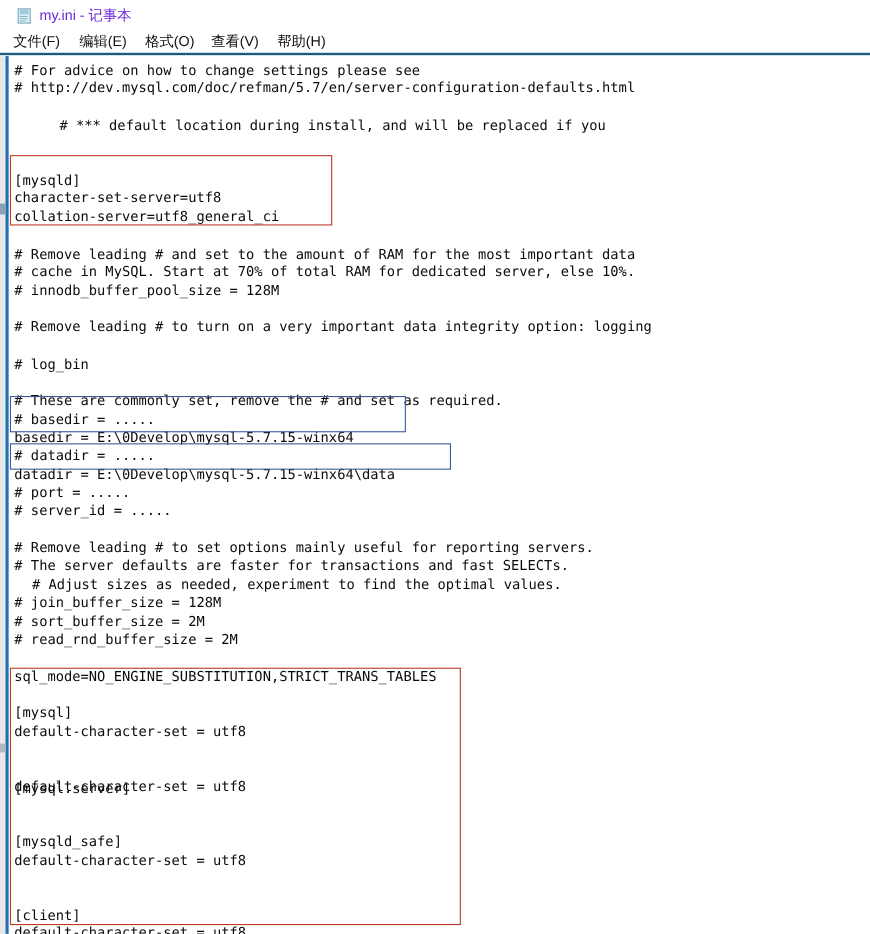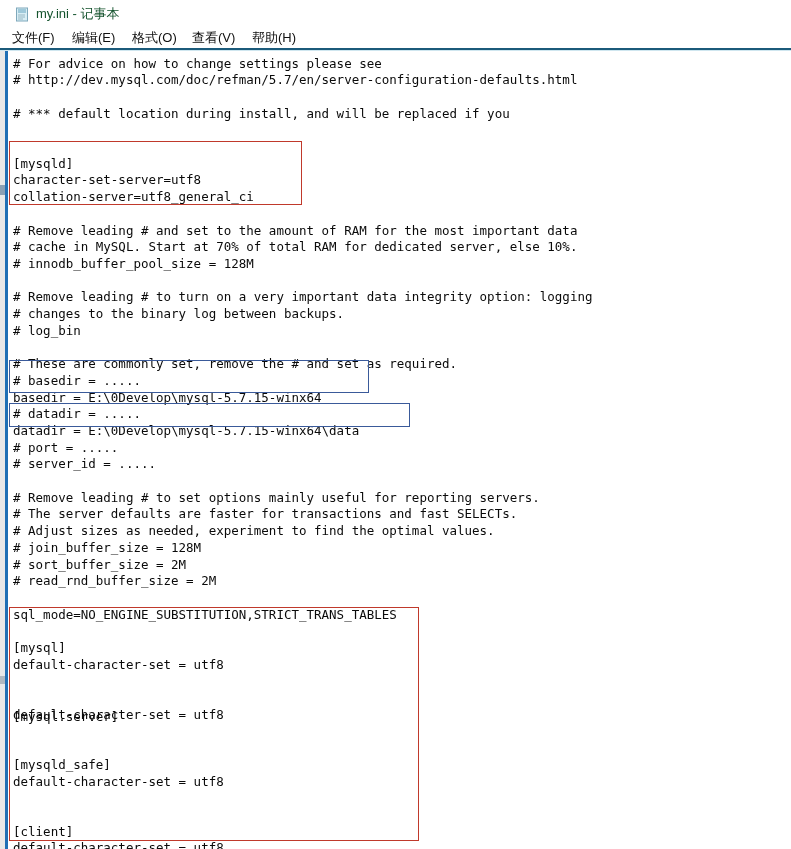--- a/index.html
+++ b/index.html
@@ -18,21 +18,21 @@
   
   .titlebar{
     position:absolute;left:0;top:0;width:791px;height:28px;
     background:#ffffff;
   }
   .title-icon{
     position:absolute;left:15px;top:7px;width:15px;height:15px;
   }
   .title-text{
     position:absolute;left:36px;top:5px;
-    font-size:13px;color:#14532d;
+    font-size:13px;color:#6d28d9;
     font-family:"Liberation Sans", sans-serif;
     white-space:nowrap;
   }
 
   
   .menubar{
     position:absolute;left:0;top:28px;width:791px;height:20px;
     background:#ffffff;
   }
   .menu-item{
@@ -132,45 +132,44 @@
   <div class="menu-sep2"></div>
 
   <div class="left-strip"></div>
   <div class="left-blue"></div>
   <div class="left-tick"></div>
   <div class="left-tick2"></div>
 
   <div class="textarea" id="editor-text">
       <div class="line" style="top: 4.5px;"># For advice on how to change settings please see</div>
       <div class="line" style="top: 21.2px;"># http://dev.mysql.com/doc/refman/5.7/en/server-configuration-defaults.html</div>
-      <div class="line" style="top: 54.6px;"># *** default location during install, and will be replaced if you</div>
+      <div class="line" style="top: 54.6px; margin-left: 41px;"># *** default location during install, and will be replaced if you</div>
       <div class="line" style="top: 88px;"></div>
       <div class="line" style="top: 104.7px;">[mysqld]</div>
       <div class="line" style="top: 121.4px;">character-set-server=utf8</div>
       <div class="line" style="top: 138.1px;">collation-server=utf8_general_ci</div>
       <div class="line" style="top: 154.8px;"></div>
       <div class="line" style="top: 171.5px;"># Remove leading # and set to the amount of RAM for the most important data</div>
       <div class="line" style="top: 188.2px;"># cache in MySQL. Start at 70% of total RAM for dedicated server, else 10%.</div>
       <div class="line" style="top: 204.9px;"># innodb_buffer_pool_size = 128M</div>
       <div class="line" style="top: 221.6px;"></div>
       <div class="line" style="top: 238.3px;"># Remove leading # to turn on a very important data integrity option: logging</div>
-      <div class="line" style="top: 255px;"># changes to the binary log between backups.</div>
       <div class="line" style="top: 271.7px;"># log_bin</div>
       <div class="line" style="top: 288.4px;"></div>
       <div class="line" style="top: 305.1px;"># These are commonly set, remove the # and set as required.</div>
       <div class="line" style="top: 321.8px;"># basedir = .....</div>
       <div class="line" style="top: 338.5px;">basedir = E:\0Develop\mysql-5.7.15-winx64</div>
       <div class="line" style="top: 355.2px;"># datadir = .....</div>
       <div class="line" style="top: 371.9px;">datadir = E:\0Develop\mysql-5.7.15-winx64\data</div>
       <div class="line" style="top: 388.6px;"># port = .....</div>
       <div class="line" style="top: 405.3px;"># server_id = .....</div>
       <div class="line" style="top: 422px;"></div>
       <div class="line" style="top: 438.7px;"># Remove leading # to set options mainly useful for reporting servers.</div>
       <div class="line" style="top: 455.4px;"># The server defaults are faster for transactions and fast SELECTs.</div>
-      <div class="line" style="top: 472.1px;"># Adjust sizes as needed, experiment to find the optimal values.</div>
+      <div class="line" style="top: 472.1px; margin-left: 16px;"># Adjust sizes as needed, experiment to find the optimal values.</div>
       <div class="line" style="top: 488.8px;"># join_buffer_size = 128M</div>
       <div class="line" style="top: 505.5px;"># sort_buffer_size = 2M</div>
       <div class="line" style="top: 522.2px;"># read_rnd_buffer_size = 2M</div>
       <div class="line" style="top: 538.9px;"></div>
       <div class="line" style="top: 555.6px;">sql_mode=NO_ENGINE_SUBSTITUTION,STRICT_TRANS_TABLES</div>
       <div class="line" style="top: 572.3px;"></div>
       <div class="line" style="top: 589px;">[mysql]</div>
       <div class="line" style="top: 605.7px;">default-character-set = utf8</div>
       <div class="line" style="top: 622.4px;"></div>
       <div class="line" style="top: 658px; text-align: right;">[mysql.server]</div>

